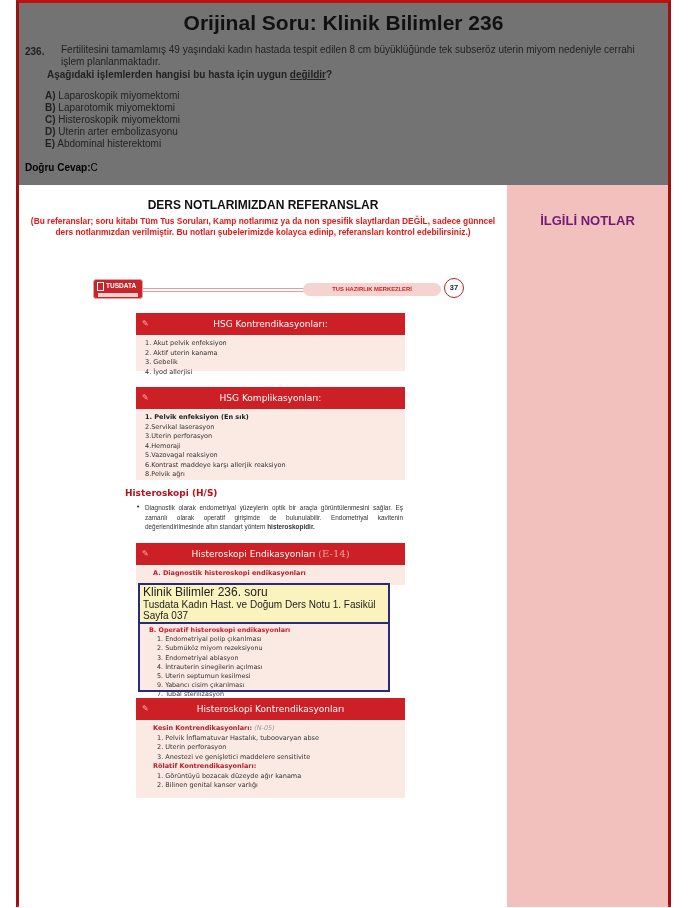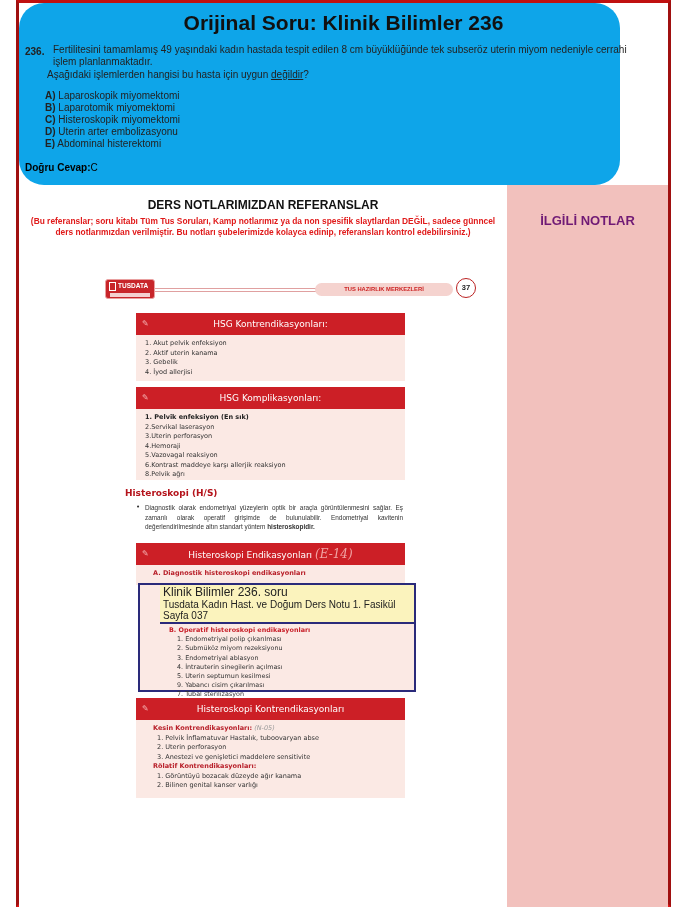--- a/index.html
+++ b/index.html
@@ -6,32 +6,31 @@
   html, body { width: 690px; height: 908px; background: #ffffff; overflow: hidden; }
   body { font-family: "Liberation Sans", sans-serif; position: relative; }
 
   .frame {
     position: absolute; left: 16px; top: 0; width: 655px; height: 907px;
     border-left: 3px solid #a01010; border-right: 3px solid #a01010;
     border-top: 3px solid #c01010; border-bottom: 3px solid #e01515;
     background: #ffffff;
   }
   .question {
-    position: absolute; left: 0; top: 0; width: 601px; height: 182px;
-    background: #0ea5e9;
-    border-radius: 25px;
+    position: absolute; left: 0; top: 0; width: 649px; height: 182px;
+    background: #737373;
   }
   .q-title {
     position: absolute; left: 0; top: 8px; width: 649px; text-align: center;
     font-size: 21px; font-weight: bold; color: #111;
   }
   .q-body { position: absolute; left: 6px; top: 41px; width: 620px; font-size: 10px; color: #222; line-height: 12px; }
   .q-num { position: absolute; left: 0; top: 2px; font-weight: bold; font-size: 10px; }
-  .q-text { margin-left: 28px; }
-  .q-ask { margin-left: 22px; font-weight: normal; margin-top: 1px; }
+  .q-text { margin-left: 36px; }
+  .q-ask { margin-left: 22px; font-weight: bold; margin-top: 1px; }
   .q-ask u { text-decoration: underline; }
   .options { margin-left: 20px; margin-top: 9px; }
   .opt { line-height: 12px; font-size: 10px; }
   .opt b { font-weight: bold; font-size: 10px; }
   .answer { position: absolute; left: 6px; top: 159px; font-size: 10px; }
   .answer b { font-weight: bold; }
 
   .ref-col { position: absolute; left: 0; top: 182px; width: 488px; height: 722px; background: #fff; }
   .notes-col {
     position: absolute; left: 488px; top: 182px; width: 161px; height: 722px;
@@ -39,21 +38,21 @@
   }
   .notes-title { position: absolute; left: 0; top: 28px; width: 161px; text-align: center; font-size: 13px; font-weight: bold; color: #701a75; }
   .ref-title { position: absolute; left: 0; top: 13px; width: 488px; text-align: center; font-size: 12px; font-weight: bold; color: #111; }
   .ref-sub {
     position: absolute; left: 4px; top: 31px; width: 480px; text-align: center;
     font-size: 8.4px; font-weight: bold; color: #e01a1a; line-height: 11px;
   }
 
   
   .docpage { position: absolute; left: 72px; top: 92px; width: 380px; height: 620px; font-family: "DejaVu Sans", sans-serif; }
-  .doc-head { position: absolute; left: 12px; top: 0; width: 380px; height: 26px; }
+  .doc-head { position: absolute; left: 0; top: 0; width: 380px; height: 26px; }
   .logo {
     position: absolute; left: 2px; top: 2px; width: 50px; height: 20px;
     background: #c8252a; border-radius: 3px; border: 1px solid #e9a0a0;
   }
   .logo-text { position: absolute; left: 12px; top: 2px; font-size: 6.5px; font-weight: bold; color: #fff; font-family: "Liberation Sans", sans-serif; }
   .logo-mark { position: absolute; left: 3px; top: 2px; width: 7px; height: 9px; border: 1.5px solid #fff; }
   .logo-sub { position: absolute; left: 4px; top: 13px; width: 40px; height: 4px; background: #f4d0d0; }
   .head-line { position: absolute; left: 52px; top: 11px; width: 162px; height: 4px; border-top: 1px solid #e0a0a0; border-bottom: 1px solid #e0a0a0; }
   .head-pill {
     position: absolute; left: 212px; top: 6px; width: 138px; height: 13px; background: #f5d3cf;
@@ -65,37 +64,37 @@
     border-radius: 50%; font-size: 7.5px; font-weight: bold; text-align: center; line-height: 17px; color: #222;
     font-family: "Liberation Sans", sans-serif;
   }
 
   .sec { position: absolute; left: 45px; width: 269px; }
   .sec-bar {
     background: #cc1f26; color: #fff; height: 22px; line-height: 22px; text-align: center;
     font-size: 9px; position: relative;
   }
   .sec-bar .pen { position: absolute; left: 6px; top: 0; font-size: 8px; color: #f4b0b0; }
-  .sec-bar .ref { font-style: italic; color: #f1a4a4; font-size: 12px; font-family: "DejaVu Serif", serif; }
+  .sec-bar .ref { color: #f1a4a4; font-size: 10px; font-family: "DejaVu Serif", serif; }
   .sec-body { background: #fbe9e4; padding: 4px 0 4px 9px; font-size: 6.5px; color: #333; line-height: 9.5px; }
   .sec-body .b { font-weight: bold; color: #222; }
   .sec-body .red { color: #b8202a; font-weight: bold; }
   .sec-body .grey { color: #999; font-style: italic; font-weight: normal; }
   .indent { padding-left: 8px; }
 
   .hs-title { position: absolute; left: 34px; top: 211px; font-size: 9px; font-weight: bold; color: #b5141c; }
   .hs-para {
     position: absolute; left: 54px; top: 226px; width: 258px; font-size: 6.4px; color: #333; line-height: 9.6px;
     text-align: justify; font-family: "Liberation Sans", sans-serif;
   }
   .hs-bullet { position: absolute; left: 45px; top: 226px; font-size: 7px; color: #333; }
 
   .overlay {
-    position: absolute; left: 47px; top: 306px; width: 278px; height: 109px;
-    border: 2px solid #2a2a7a; background: #fbe9e4; padding-left: 20px;
+    position: absolute; left: 47px; top: 306px; width: 252px; height: 109px;
+    border: 2px solid #2a2a7a; background: #fbe9e4;
   }
   .overlay-head {
     background: #fbf3bd; border-bottom: 2px solid #2a2a7a; padding: 1px 3px;
     font-family: "Liberation Sans", sans-serif; color: #222;
   }
   .ov-l1 { font-size: 12px; line-height: 13px; }
   .ov-l2 { font-size: 10px; line-height: 11px; }
   .ov-body { padding: 2px 0 0 9px; font-size: 6.4px; color: #333; line-height: 9.2px; }
 </style>
 </head>
@@ -131,21 +130,21 @@
           <div class="logo-text">TUSDATA</div>
           <div class="logo-sub"></div>
         </div>
         <div class="head-line"></div>
         <div class="head-pill">TUS HAZIRLIK MERKEZLERİ</div>
         <div class="head-num">37</div>
       </div>
 
       <div class="sec" style="top:36px;">
         <div class="sec-bar"><span class="pen">✎</span><span>HSG Kontrendikasyonları:</span></div>
-        <div class="sec-body" style="height:46px;">
+        <div class="sec-body" style="height:36px;">
           <div>1.  Akut pelvik enfeksiyon</div>
           <div>2.  Aktif uterin kanama</div>
           <div>3.  Gebelik</div>
           <div>4.  İyod allerjisi</div>
         </div>
       </div>
 
       <div class="sec" style="top:110px;">
         <div class="sec-bar"><span class="pen">✎</span><span>HSG Komplikasyonları:</span></div>
         <div class="sec-body" style="height:71px;">

